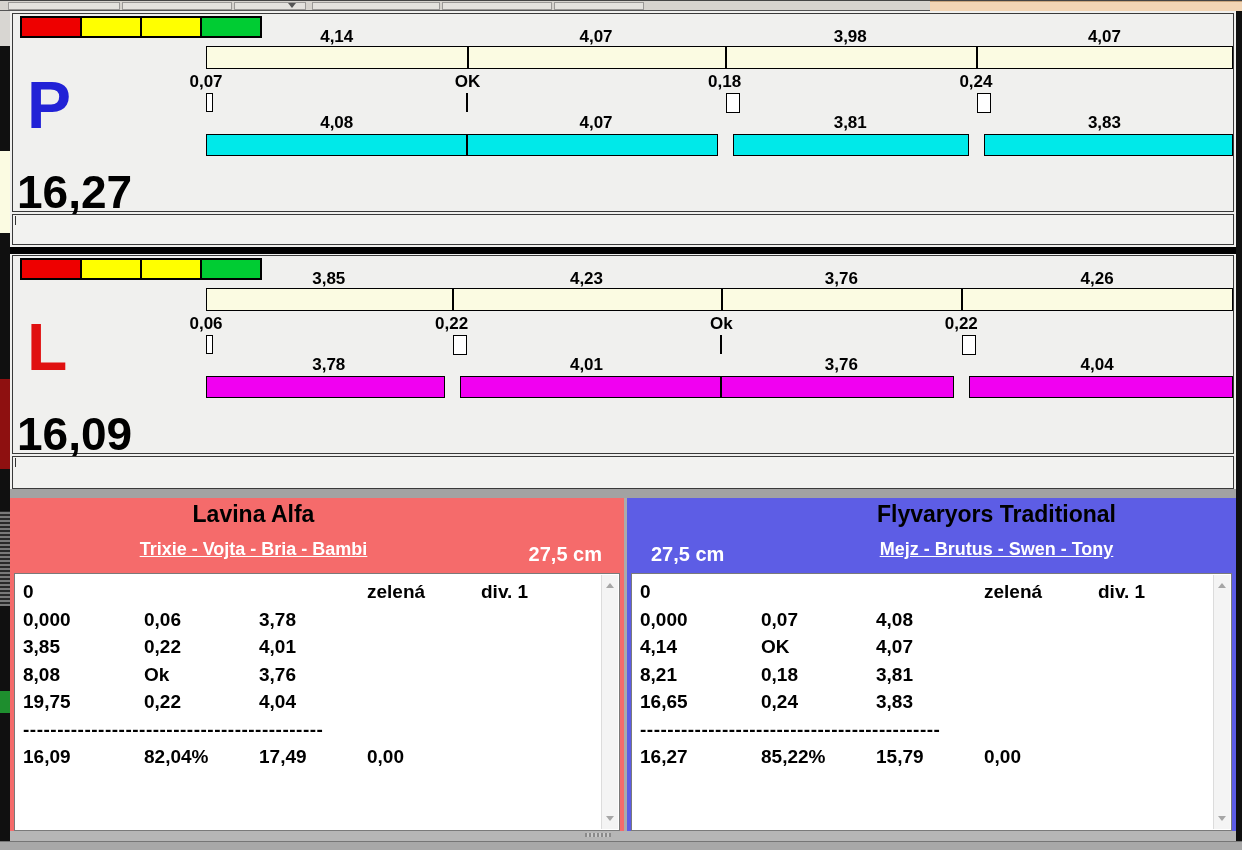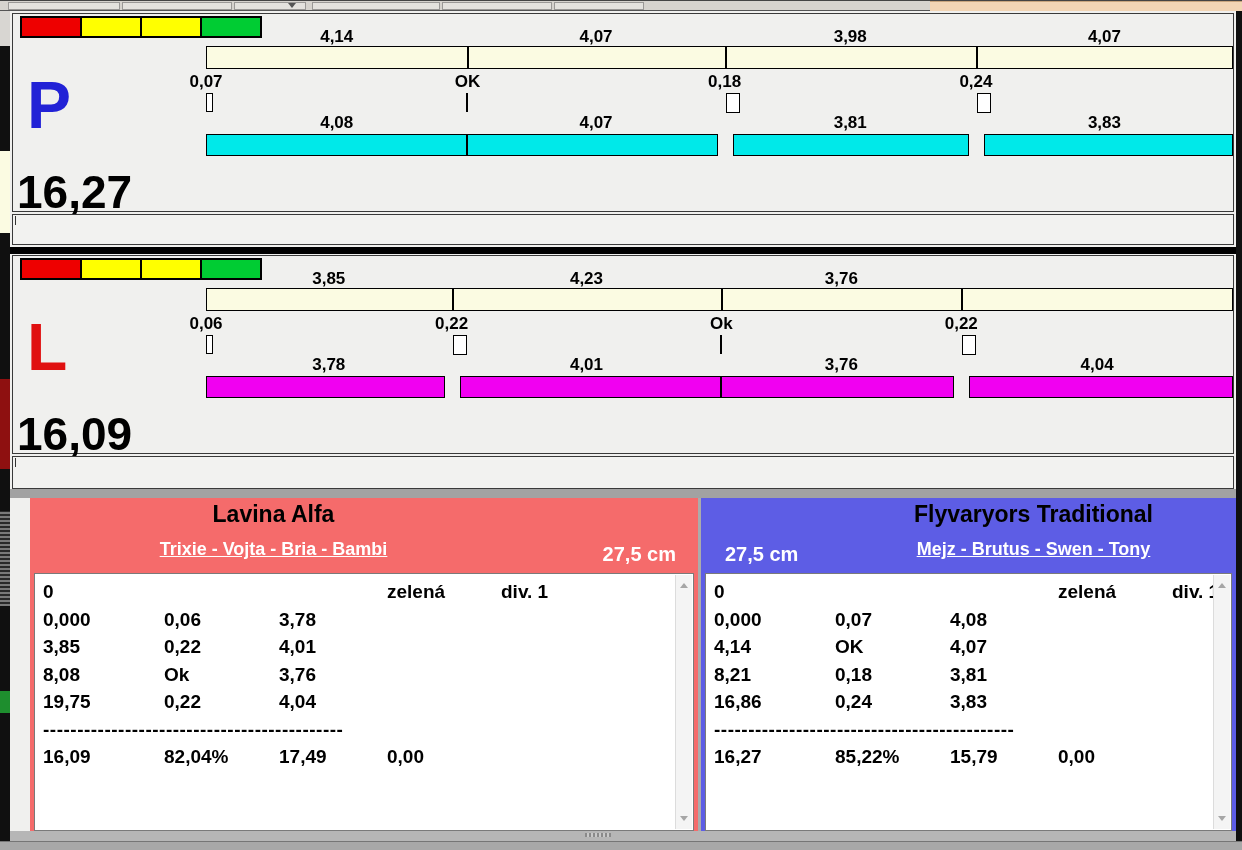--- a/index.html
+++ b/index.html
@@ -46,21 +46,21 @@
 
   .lane-strip { position:absolute; left:12px; width:1222px; background:#F2F2F0; border:1px solid #3A3A3A; }
   .strip-p { top:213px; height:31px; } .strip-l { top:455px; height:33px; }
   .strip-tick { position:absolute; left:2px; top:1px; width:1px; height:9px; background:#333; }
   .black-divider { position:absolute; left:10px; top:246px; width:1226px; height:7px; background:#000; }
   .gray-band { position:absolute; left:10px; top:488px; width:1226px; height:9px; background:#A2A2A2; }
 
   
   .scoreboard { position:absolute; left:10px; top:497px; width:1226px; height:333px; display:flex; }
   .team-panel { position:relative; height:100%; }
-  .team-panel.left { width:671px; border-right:3px solid #ABABAB;margin-left:20px; }
+  .team-panel.left { width:617px; border-right:3px solid #ABABAB; }
   .team-panel.right { flex:1; }
   .team-header { position:relative; height:75px; }
   .team-name { position:absolute; top:3px; font-size:23px; font-weight:bold; color:#000; text-align:center; white-space:nowrap; }
   .team-members { position:absolute; top:41px; font-size:18px; font-weight:bold; color:#FFF; text-align:center; white-space:nowrap;text-decoration:underline; }
   .left .team-name, .left .team-members { left:0; width:487px; }
   .right .team-name, .right .team-members { left:130px; right:0; }
   .team-height { position:absolute; bottom:7px; font-size:20px; font-weight:bold; color:#FFF; white-space:nowrap; }
   .left .team-height { right:22px; } .right .team-height { left:24px; }
   .ta { position:absolute; left:4px; right:4px; top:75px; bottom:0; background:#FFF; border:1px solid #7A7A7A; overflow:hidden; }
   .log { padding:4px 0 0 8px; font-size:19px; font-weight:bold; line-height:27.5px; color:#000; white-space:nowrap; }
@@ -173,20 +173,21 @@
         <div class="status-box" style="background: rgb(255, 255, 0);"></div>
         <div class="status-box" style="background: rgb(0, 204, 51);"></div>
       </div>
     <div class="lane-letter" style="color: rgb(224, 16, 16);">L</div>
     <div class="lane-total">16,09</div>
     <div class="track">
       <div class="seg-labels">
           <div class="seg-label" style="width: 23.913%;">3,85</div>
           <div class="seg-label" style="width: 26.273%;">4,23</div>
           <div class="seg-label" style="width: 23.354%;">3,76</div>
+          <div class="seg-label" style="width: 26.46%;">4,26</div>
         </div>
       <div class="seg-bar">
           <div class="seg-cell" style="width: 23.913%; background: rgb(251, 251, 226);"></div>
           <div class="seg-cell divided" style="width: 26.273%; background: rgb(251, 251, 226);"></div>
           <div class="seg-cell divided" style="width: 23.354%; background: rgb(251, 251, 226);"></div>
           <div class="seg-cell divided" style="width: 26.46%; background: rgb(251, 251, 226);"></div>
         </div>
       <div class="split-row">
           <span class="split-label" style="left: 0%;">0,06</span>
           <span class="split-label" style="left: 23.913%;">0,22</span>
@@ -316,21 +317,21 @@
               <span class="log-cell"></span>
             </div>
             <div class="log-row">
               <span class="log-cell">8,21</span>
               <span class="log-cell">0,18</span>
               <span class="log-cell">3,81</span>
               <span class="log-cell"></span>
               <span class="log-cell"></span>
             </div>
             <div class="log-row">
-              <span class="log-cell">16,86</span>
+              <span class="log-cell">16,65</span>
               <span class="log-cell">0,24</span>
               <span class="log-cell">3,83</span>
               <span class="log-cell"></span>
               <span class="log-cell"></span>
             </div>
             <div class="log-row log-sep">--------------------------------------------</div>
             <div class="log-row">
               <span class="log-cell">16,27</span>
               <span class="log-cell">85,22%</span>
               <span class="log-cell">15,79</span>

